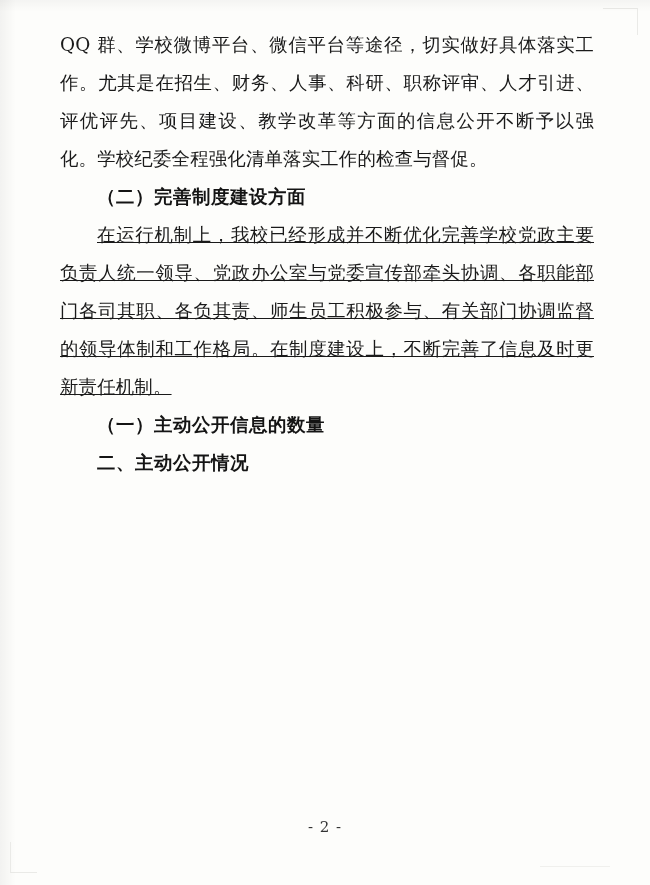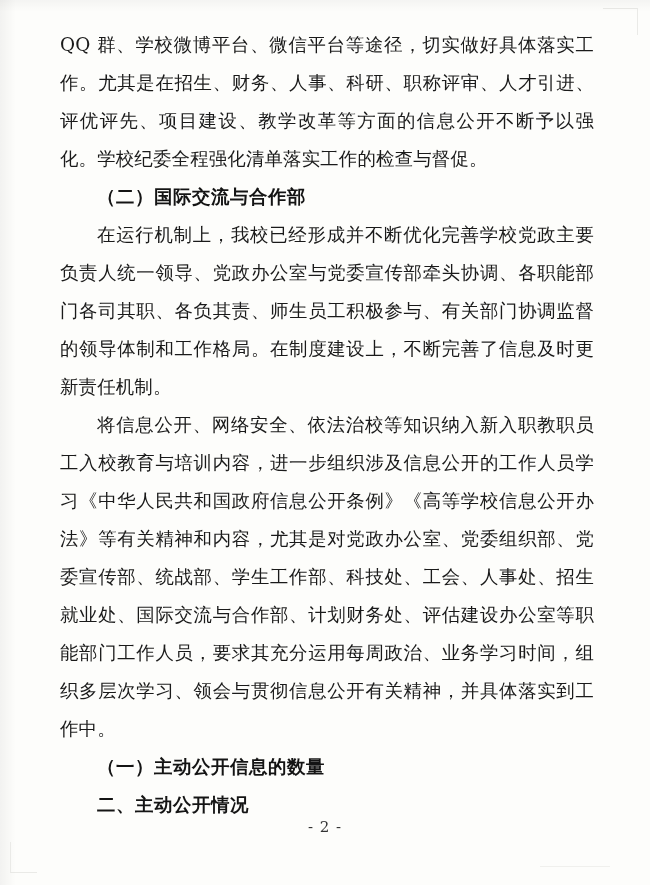--- a/index.html
+++ b/index.html
@@ -32,20 +32,21 @@
     font-size: 18.4px;
     line-height: 38px;
     color: #1a1a1a;
     text-align: justify;
     text-justify: inter-ideograph;
     letter-spacing: 0.2px;
     text-indent: 0;
   }
   p.body-text.indent {
     text-indent: 37px;
+    text-decoration: underline;
   }
   h3.heading {
     margin: 0;
     font-family: "DejaVu Serif", serif;
     font-size: 18.4px;
     line-height: 38px;
     font-weight: bold;
     color: #141414;
     text-indent: 37px;
     letter-spacing: 0.6px;
@@ -111,26 +112,25 @@
 
 <div class="page">
 
   <div class="edge-shade-top"></div>
   <div class="edge-shade-left"></div>
 
   <div class="page-inner">
 
     <p class="body-text">QQ 群、学校微博平台、微信平台等途径，切实做好具体落实工作。尤其是在招生、财务、人事、科研、职称评审、人才引进、评优评先、项目建设、教学改革等方面的信息公开不断予以强化。学校纪委全程强化清单落实工作的检查与督促。</p>
 
-    <h3 class="heading">（二）国际交流与合作部</h3>
+    <h3 class="heading">（二）完善制度建设方面</h3>
 
     <p class="body-text indent">在运行机制上，我校已经形成并不断优化完善学校党政主要负责人统一领导、党政办公室与党委宣传部牵头协调、各职能部门各司其职、各负其责、师生员工积极参与、有关部门协调监督的领导体制和工作格局。在制度建设上，不断完善了信息及时更新责任机制。</p>
 
 
-    <p class="body-text indent">将信息公开、网络安全、依法治校等知识纳入新入职教职员工入校教育与培训内容，进一步组织涉及信息公开的工作人员学习《中华人民共和国政府信息公开条例》《高等学校信息公开办法》等有关精神和内容，尤其是对党政办公室、党委组织部、党委宣传部、统战部、学生工作部、科技处、工会、人事处、招生就业处、国际交流与合作部、计划财务处、评估建设办公室等职能部门工作人员，要求其充分运用每周政治、业务学习时间，组织多层次学习、领会与贯彻信息公开有关精神，并具体落实到工作中。</p>
 
     <h3 class="heading">（一）主动公开信息的数量</h3>
 
     <h3 class="heading">二、主动公开情况</h3>
 
   </div>
 
   <div class="footer">- 2 -</div>
 
   <div class="scan-marks mark-tr"></div>

